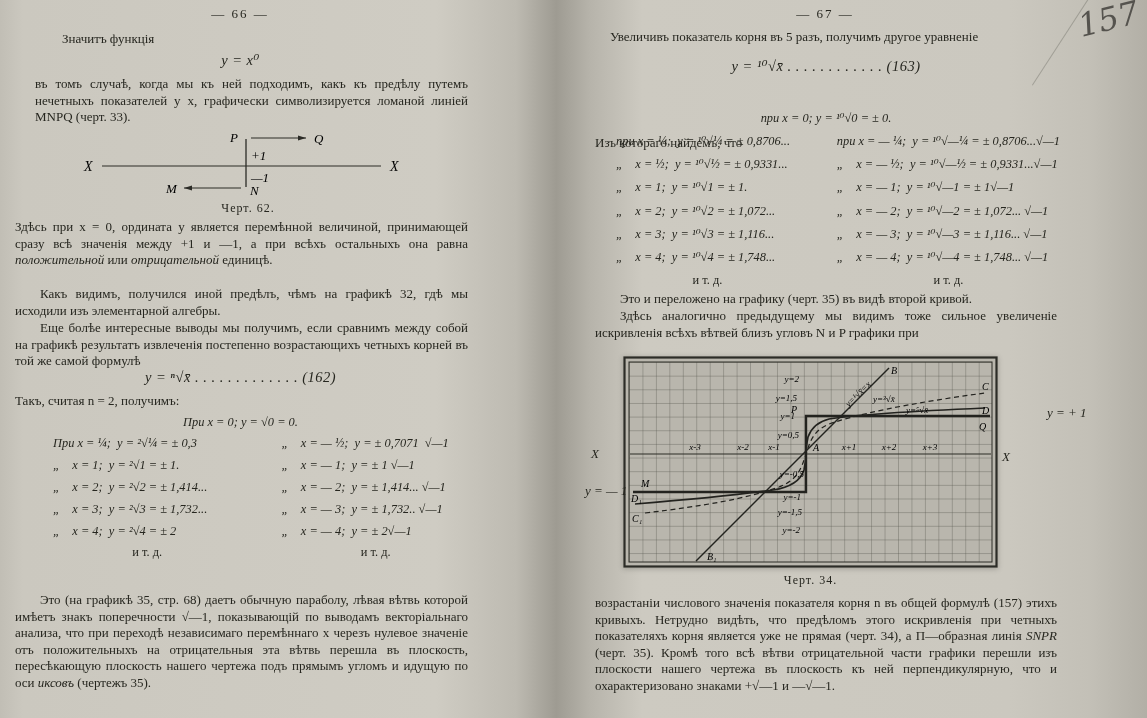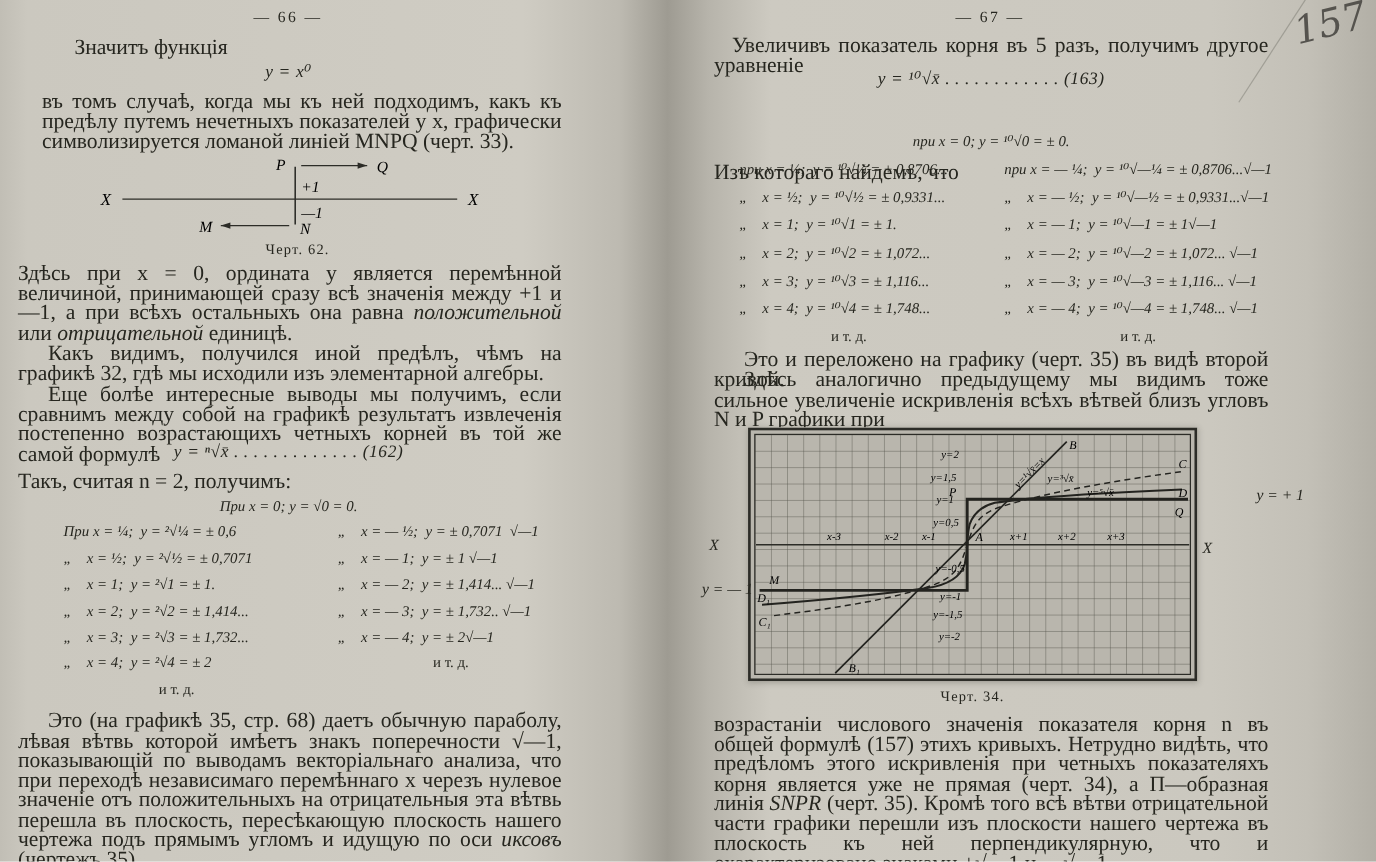--- a/index.html
+++ b/index.html
@@ -4,21 +4,21 @@
 <style>
   html,body{margin:0;padding:0;}
   .book{position:relative;width:1147px;height:718px;overflow:hidden;
     font-family:"Liberation Serif","DejaVu Serif",serif;color:#26261f;
     background:linear-gradient(90deg,#c1beb5 0%,#cbc8bf 2%,#cfccc3 38%,#bdbab1 45%,#9e9b92 48.5%,#b7b4ab 51.5%,#cdcac1 56%,#cbc8bf 88%,#c3c0b7 95%,#b2afa6 100%);}
   .page{position:absolute;top:0;height:718px;}
   .page-left{left:0;width:480px;}
   .page-right{left:585px;width:562px;}
   .blk{position:absolute;}
   .pageno{width:100%;text-align:center;font-size:13px;letter-spacing:2px;}
-  p.para{margin:0;text-align:justify;font-size:18px;line-height:16.5px;}
+  p.para{margin:0;text-align:justify;font-size:13px;line-height:16.5px;}
   .indent{text-indent:25px;}
   .center{text-align:center;}
   .formula{font-style:italic;font-size:14.5px;letter-spacing:.5px;}
   .caption{font-size:12px;text-align:center;letter-spacing:1px;}
   .emph{font-style:italic;}
   .tbl{display:flex;}
   .tbl .col{flex:1;}
   .trow{white-space:pre;font-size:12.4px;font-style:italic;}
   .t66 .trow{height:21.9px;line-height:21.9px;}
   .t67 .trow{height:23.2px;line-height:23.2px;}
@@ -70,22 +70,21 @@
 
     <p class="blk para indent" style="top:286px;left:15px;right:12px;">Какъ видимъ, получился иной предѣлъ, чѣмъ на графикѣ 32, гдѣ мы исходили изъ элементарной алгебры.</p>
     <p class="blk para indent" style="top:320px;left:15px;right:12px;">Еще болѣе интересные выводы мы получимъ, если сравнимъ между собой на графикѣ результатъ извлеченія постепенно возрастающихъ четныхъ корней въ той же самой формулѣ</p>
 
     <div class="blk formula center" style="top:369px;left:15px;right:14px;">y = ⁿ√x̄ . . . . . . . . . . . . . (162)</div>
     <p class="blk para" style="top:393px;left:15px;right:12px;">Такъ, считая n = 2, получимъ:</p>
     <div class="blk center" style="top:415px;left:15px;right:14px;font-size:12.4px;font-style:italic;">При x = 0;  y = √0 = 0.</div>
 
     <div class="blk tbl t66" style="top:433px;left:15px;right:10px;">
       <div class="col col-l66">
-          <div class="trow">При x = ¼;  y = ²√¼ = ± 0,6</div>
-          <div class="trow">„    x = ½;  y = ²√½ = ± 0,7071</div>
+          <div class="trow">При x = ¼;  y = ²√¼ = ± 0,3</div>
           <div class="trow">„    x = 1;  y = ²√1 = ± 1.</div>
           <div class="trow">„    x = 2;  y = ²√2 = ± 1,414...</div>
           <div class="trow">„    x = 3;  y = ²√3 = ± 1,732...</div>
           <div class="trow">„    x = 4;  y = ²√4 = ± 2</div>
           <div class="trow">и т. д.</div>
         </div>
       <div class="col col-r66">
           <div class="trow">„    x = — ½;  y = ± 0,7071  √—1</div>
           <div class="trow">„    x = — 1;  y = ± 1 √—1</div>
           <div class="trow">„    x = — 2;  y = ± 1,414... √—1</div>

